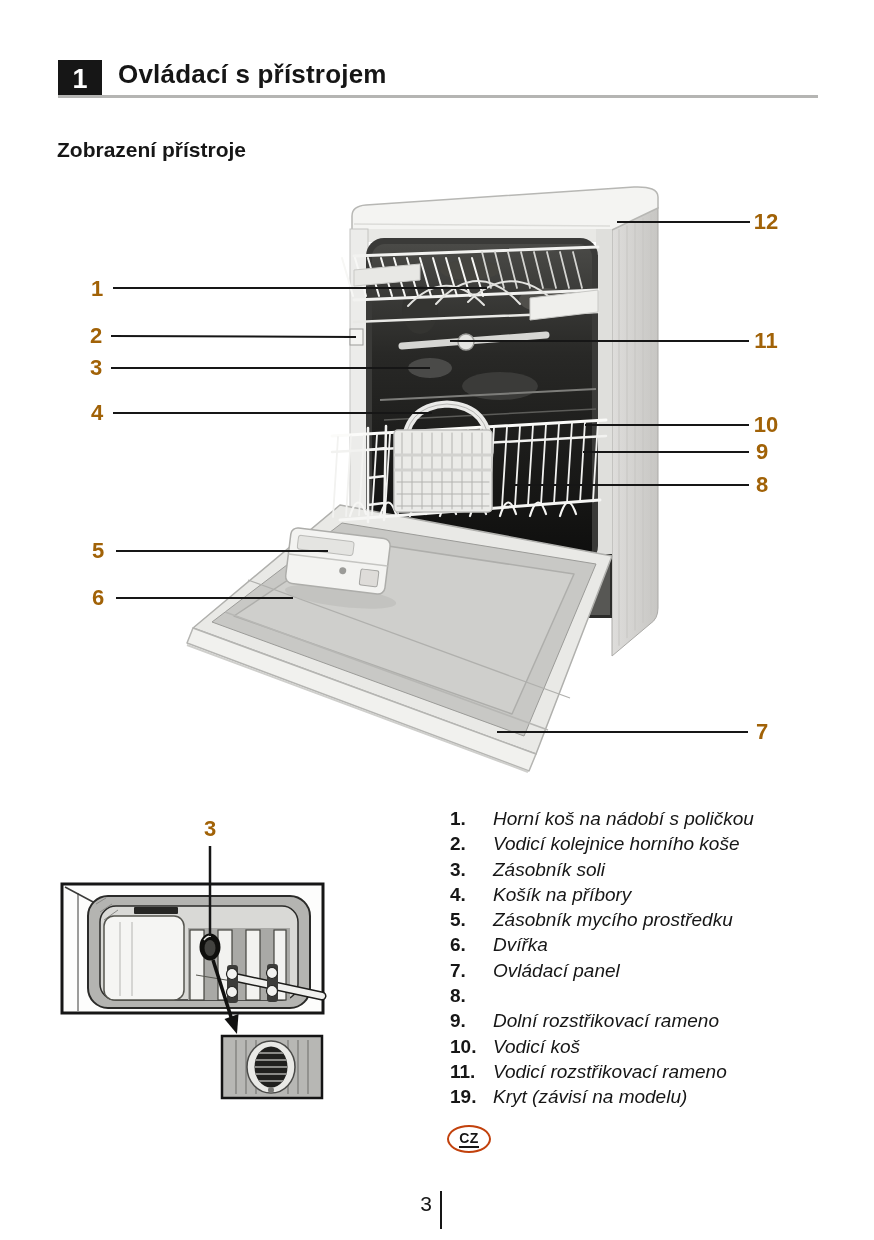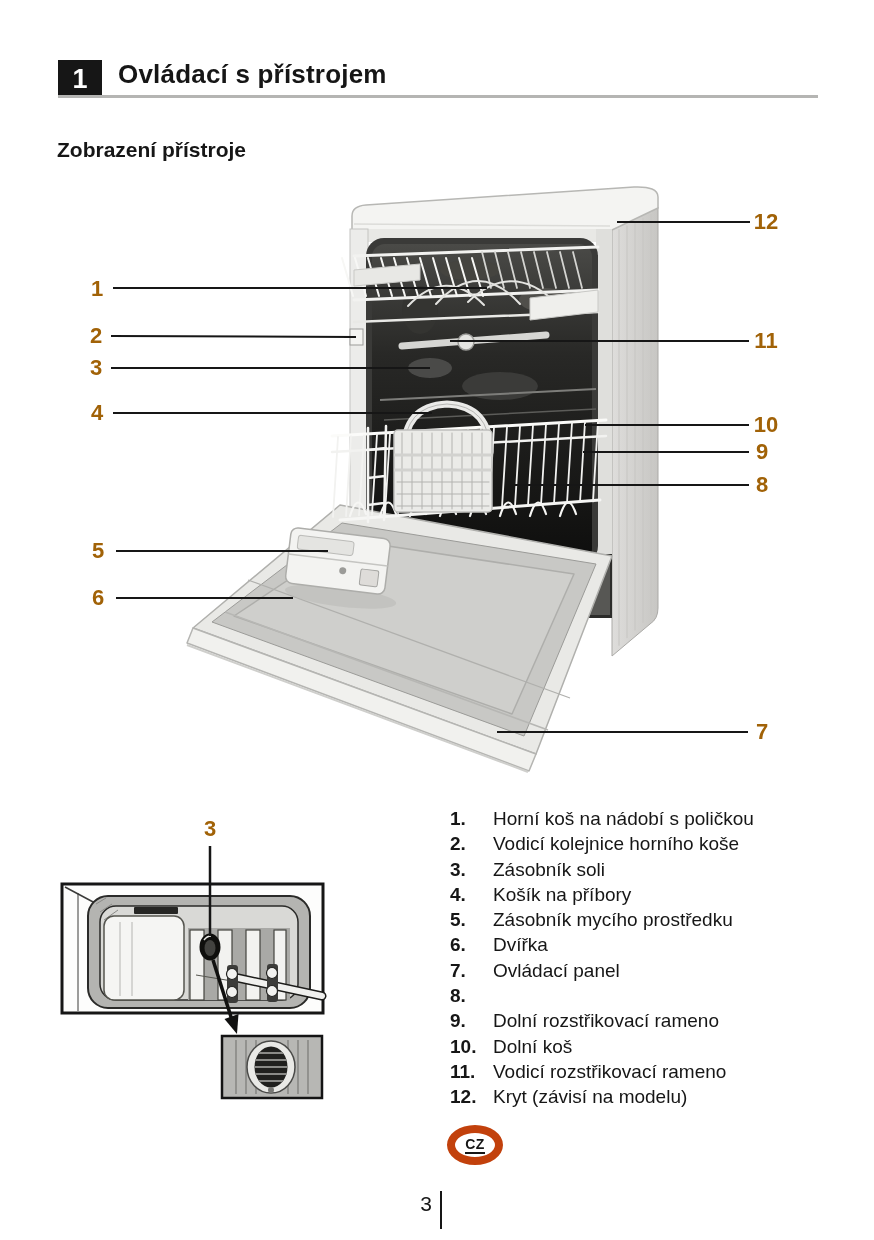--- a/index.html
+++ b/index.html
@@ -22,26 +22,26 @@
   .fig-svg{left:0;top:0;width:874px;height:1240px;}
   
   .co{
     font-size:22px;font-weight:bold;color:#a16207;line-height:1;
     transform:translate(-50%,-50%);white-space:nowrap;
   }
   
   .parts-list{left:450px;top:806px;width:380px;font-size:19px;line-height:25.3px;}
   .pl-row{display:flex;align-items:flex-start;}
   .pl-num{width:43px;flex:none;font-weight:bold;}
-  .pl-label{flex:1;}
+  .pl-label{flex:1;font-style:italic;}
   
   .page-number{left:402px;top:1192px;width:30px;text-align:right;font-size:21px;}
   .footer-vrule{left:440px;top:1191px;width:2px;height:38px;background:#161616;}
   .cz-badge{
-    left:447px;top:1125px;width:40px;height:24px;border:8px solid #c2410c;border-radius:50%;
+    left:447px;top:1125px;width:40px;height:24px;border:2px solid #c2410c;border-radius:50%;
     display:flex;align-items:center;justify-content:center;
   }
   .cz-text{
     font-size:14px;font-weight:bold;letter-spacing:.5px;line-height:1;
     border-bottom:2px solid #161616;padding-bottom:1px;
   }
 </style>
 </head>
 <body>
 
@@ -355,28 +355,28 @@
       </div>
     <div class="pl-row">
         <span class="pl-num">8.</span>
       </div>
     <div class="pl-row">
         <span class="pl-num">9.</span>
         <span class="pl-label">Dolní rozstřikovací rameno</span>
       </div>
     <div class="pl-row">
         <span class="pl-num">10.</span>
-        <span class="pl-label">Dolní koš</span>
+        <span class="pl-label">Vodicí koš</span>
       </div>
     <div class="pl-row">
         <span class="pl-num">11.</span>
         <span class="pl-label">Vodicí rozstřikovací rameno</span>
       </div>
     <div class="pl-row">
-        <span class="pl-num">12.</span>
+        <span class="pl-num">19.</span>
         <span class="pl-label">Kryt (závisí na modelu)</span>
       </div>
   </div>
 
   <div class="abs page-number">3</div>
   <div class="abs footer-vrule"></div>
   <div class="abs cz-badge">
     <span class="cz-text">CZ</span>
   </div>
 

